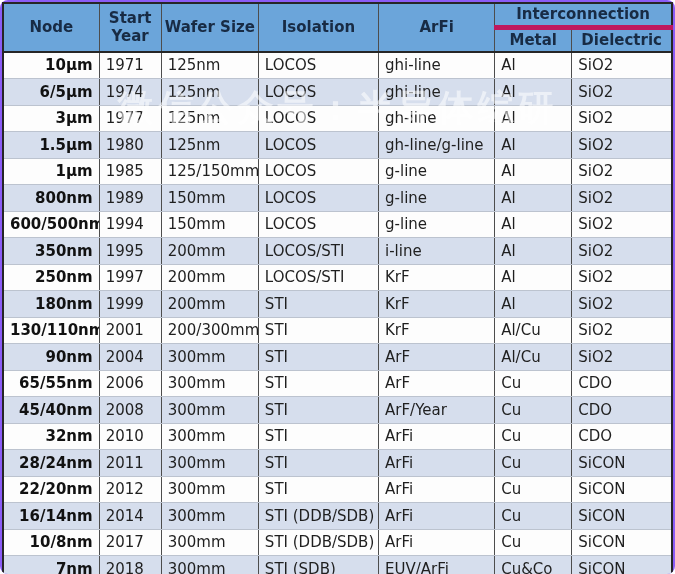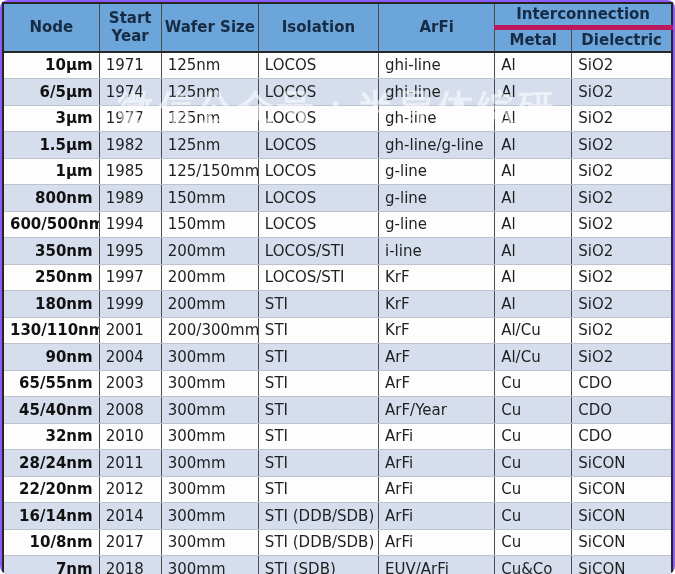--- a/index.html
+++ b/index.html
@@ -125,21 +125,21 @@
           <td class="node-col">3µm</td>
           <td>1977</td>
           <td>125nm</td>
           <td>LOCOS</td>
           <td>gh-line</td>
           <td>Al</td>
           <td>SiO2</td>
         </tr>
         <tr class="odd">
           <td class="node-col">1.5µm</td>
-          <td>1982</td>
+          <td>1980</td>
           <td>125nm</td>
           <td>LOCOS</td>
           <td>gh-line/g-line</td>
           <td>Al</td>
           <td>SiO2</td>
         </tr>
         <tr class="even">
           <td class="node-col">1µm</td>
           <td>1985</td>
           <td>125/150mm</td>
@@ -206,21 +206,21 @@
           <td class="node-col">90nm</td>
           <td>2004</td>
           <td>300mm</td>
           <td>STI</td>
           <td>ArF</td>
           <td>Al/Cu</td>
           <td>SiO2</td>
         </tr>
         <tr class="even">
           <td class="node-col">65/55nm</td>
-          <td>2003</td>
+          <td>2006</td>
           <td>300mm</td>
           <td>STI</td>
           <td>ArF</td>
           <td>Cu</td>
           <td>CDO</td>
         </tr>
         <tr class="odd">
           <td class="node-col">45/40nm</td>
           <td>2008</td>
           <td>300mm</td>

